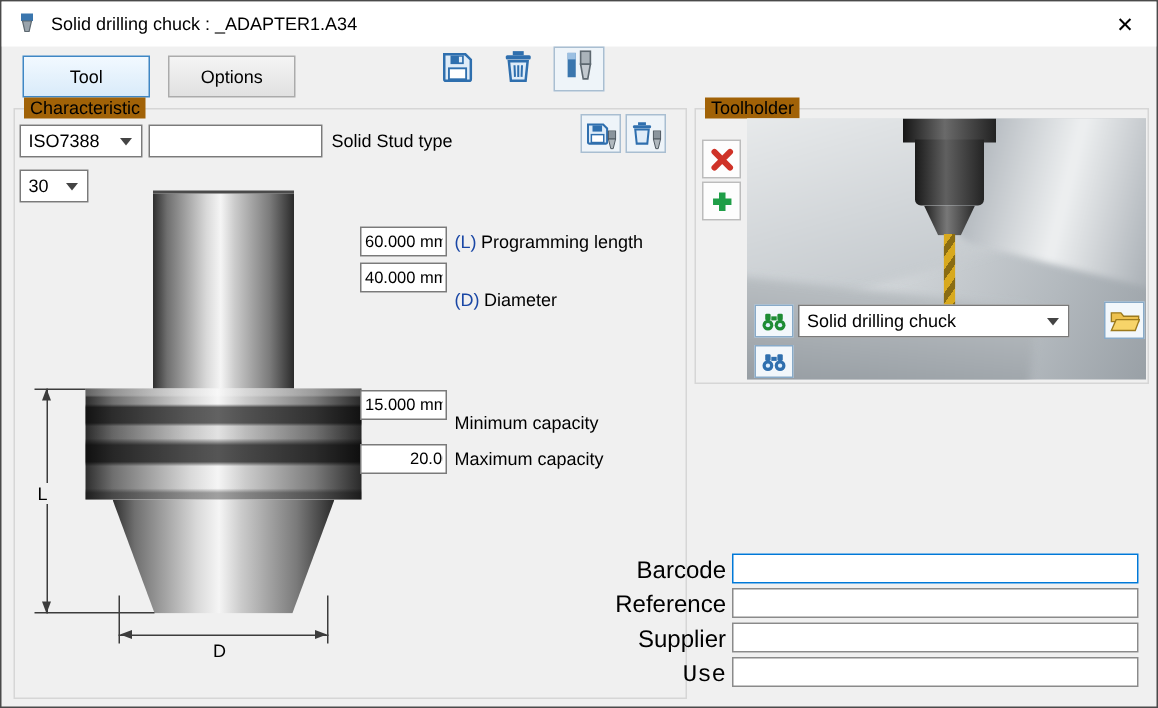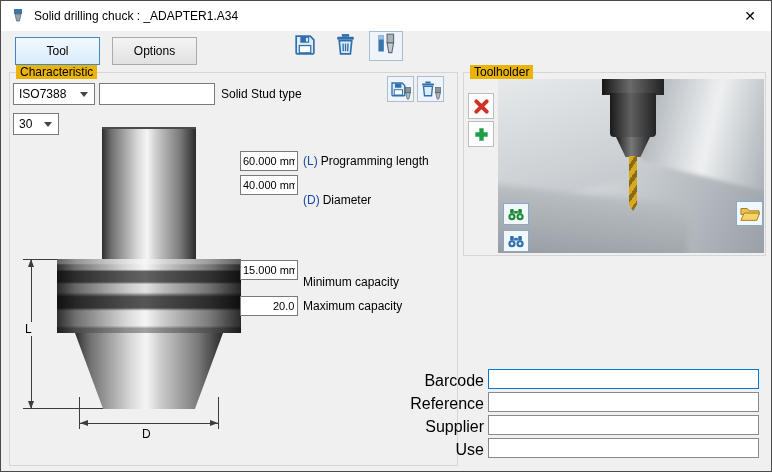--- a/index.html
+++ b/index.html
@@ -18,21 +18,21 @@
   #tab-options{left:100px;background:linear-gradient(#f4f4f4,#e1e1e1);border:1px solid #ababab;margin-left:11px;}
   .icon-btn{position:absolute;display:flex;align-items:center;justify-content:center;background:transparent;border:none;cursor:default;}
   #btn-save{left:287px;top:31px;width:32px;height:28px;}
   #btn-delete{left:328px;top:31px;width:32px;height:28px;}
   #btn-toolmgr{left:368px;top:30px;width:34px;height:30px;border:1px solid #a9bed1;background:#eef4f9;}
 
   
   .group{position:absolute;border:1px solid #d6d6d6;}
   #grp-char{left:8px;top:71px;width:449px;height:394px;}
   #grp-holder{left:462px;top:71px;width:303px;height:184px;}
-  .group-label{position:absolute;top:-8px;left:6px;background:#eab308;padding:0 4px;font-size:12px;white-space:nowrap;}
+  .group-label{position:absolute;top:-8px;left:6px;background:#a16207;padding:0 4px;font-size:12px;white-space:nowrap;}
 
   
   .combo{position:absolute;height:22px;background:#fff;border:1px solid #7a7a7a;display:flex;align-items:center;padding:0 18px 0 5px;font-size:12px;cursor:default;overflow:hidden;white-space:nowrap;}
   .combo-arrow{position:absolute;right:6px;top:8px;width:0;height:0;border-left:4px solid transparent;border-right:4px solid transparent;border-top:5px solid #444;}
   #combo-standard{left:12px;top:82px;width:82px;}
   #combo-taper{left:12px;top:112px;width:46px;}
   #combo-type{left:531px;top:202px;width:181px;}
   #combo-shank{left:531px;top:229px;width:181px;}
   .txt{position:absolute;border:1px solid #7a7a7a;background:#fff;font-size:12px;font-family:inherit;padding:0 3px;}
   #inp-pullstud{left:98px;top:82px;width:116px;height:22px;}
@@ -89,21 +89,21 @@
   .binoc-btn{position:absolute;width:26px;height:22px;background:#f2f7fb;border:1px solid #88aac8;display:flex;align-items:center;justify-content:center;cursor:default;}
   #binoc-type{left:502px;top:202px;} #binoc-shank{left:502px;top:229px;}
   #btn-folder{position:absolute;left:735px;top:200px;width:27px;height:25px;background:#f2f7fb;border:1px solid #88aac8;display:flex;align-items:center;justify-content:center;cursor:default;}
 
   
   .detail-label{position:absolute;width:100px;text-align:right;font-size:16px;left:383px;white-space:nowrap;}
   .detail-input{position:absolute;left:487px;width:271px;height:20px;border:1px solid #8a8a8a;background:#fff;font-family:inherit;font-size:12px;padding:0 3px;}
   #lbl-barcode{top:371px;} #inp-barcode{top:368px;border:1px solid #0078d7;}
   #lbl-reference{top:394px;} #inp-reference{top:391px;}
   #lbl-supplier{top:417px;} #inp-supplier{top:414px;}
-  #lbl-use{top:440px;} #inp-use{top:437px;}
+  #lbl-use{top:440px;font-family:Liberation Mono, monospace;} #inp-use{top:437px;}
 </style>
 </head>
 <body>
 
 <div id="window">
 
   <div class="titlebar">
     <span class="app-icon">
       <svg viewBox="0 0 16 16" width="16" height="16">
           <rect x="4" y="1" width="8" height="5" fill="#3a76ae"></rect>
@@ -246,20 +246,24 @@
     <svg viewBox="0 0 20 14" width="18" height="13">
         <rect x="3.5" y="1" width="4" height="5" rx="1" fill="#1e8c34"></rect>
         <rect x="12.5" y="1" width="4" height="5" rx="1" fill="#1e8c34"></rect>
         <rect x="8" y="3" width="4" height="3" fill="#1e8c34"></rect>
         <circle cx="5.5" cy="9.5" r="4" fill="#1e8c34"></circle>
         <circle cx="14.5" cy="9.5" r="4" fill="#1e8c34"></circle>
         <circle cx="5.5" cy="9.5" r="1.6" fill="#dff0ff"></circle>
         <circle cx="14.5" cy="9.5" r="1.6" fill="#dff0ff"></circle>
       </svg>
   </button>
+  <div class="combo" id="combo-type">
+    <span>Solid drilling chuck</span>
+    <span class="combo-arrow"></span>
+  </div>
   <button id="btn-folder">
     <svg viewBox="0 0 22 17" width="20" height="16">
         <path d="M1 2.5 h7 l2 2.5 h11 v4 H1 z" fill="#edc14f" stroke="#9c7a1d" stroke-width="1"></path>
         <path d="M1 15.5 L4.5 7.5 H21.5 L18.5 15.5 Z" fill="#f7d469" stroke="#9c7a1d" stroke-width="1"></path>
       </svg>
   </button>
 
   <button class="binoc-btn" id="binoc-shank">
     <svg viewBox="0 0 20 14" width="18" height="13">
         <rect x="3.5" y="1" width="4" height="5" rx="1" fill="#2f6fae"></rect>

